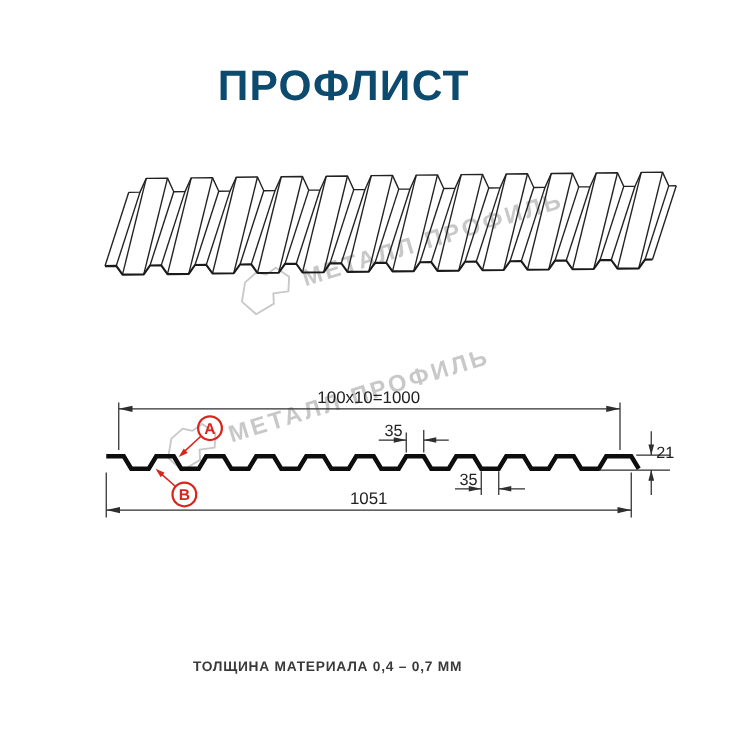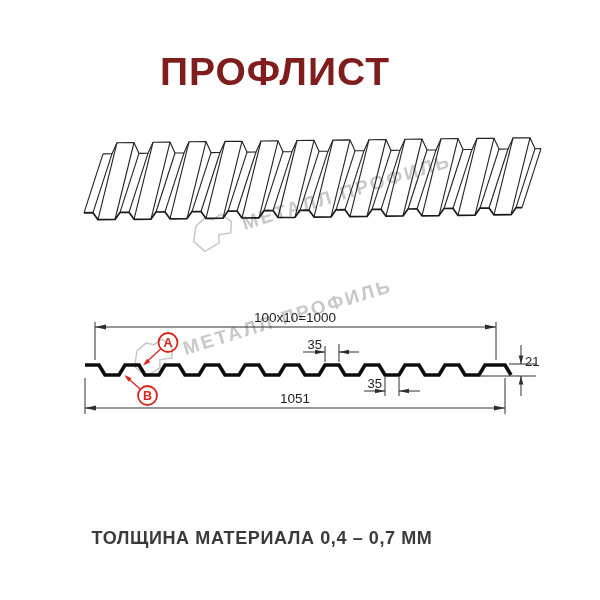--- a/index.html
+++ b/index.html
@@ -1,31 +1,31 @@
 <!DOCTYPE html>
 <html><head>
 <meta charset="utf-8">
 <style>
   html,body{margin:0;padding:0;background:#fff;}
   .stage{position:relative;width:600px;height:600px;background:#fff;overflow:hidden;
          font-family:"Liberation Sans",sans-serif;}
   .page-title{position:absolute;left:0;top:50px;width:550px;text-align:center;
-          font-size:39px;font-weight:bold;letter-spacing:1px;color:#7f1d1d;}
+          font-size:34px;font-weight:bold;letter-spacing:1px;color:#0c4a6e;}
   .page-subtitle{position:absolute;left:0;top:86px;width:600px;text-align:center;
           font-size:13.5px;font-weight:bold;letter-spacing:1px;color:#2c2825;}
   .wm{position:absolute;display:flex;align-items:center;gap:8px;
       transform:rotate(-17deg);transform-origin:0 50%;
       color:#c8c8c8;font-weight:bold;font-size:19px;letter-spacing:2.5px;white-space:nowrap;}
   .wm svg{flex:0 0 auto;}
   .wm1{left:191px;top:222px;}
   .wm2{left:132px;top:347px;}
   .d3{position:absolute;left:72px;top:126px;}
   .xsec{position:absolute;left:60px;top:310px;}
   .note{position:absolute;left:0;top:528px;width:524px;text-align:center;
-        font-size:18px;font-weight:bold;letter-spacing:0.6px;color:#3a3a3a;}
+        font-size:11px;font-weight:bold;letter-spacing:0.6px;color:#3a3a3a;}
   svg text{font-family:"Liberation Sans",sans-serif;}
 </style>
 </head>
 <body>
 
 <div class="stage">
 
   <div class="page-title">ПРОФЛИСТ</div>
 
   <div class="wm wm1">

